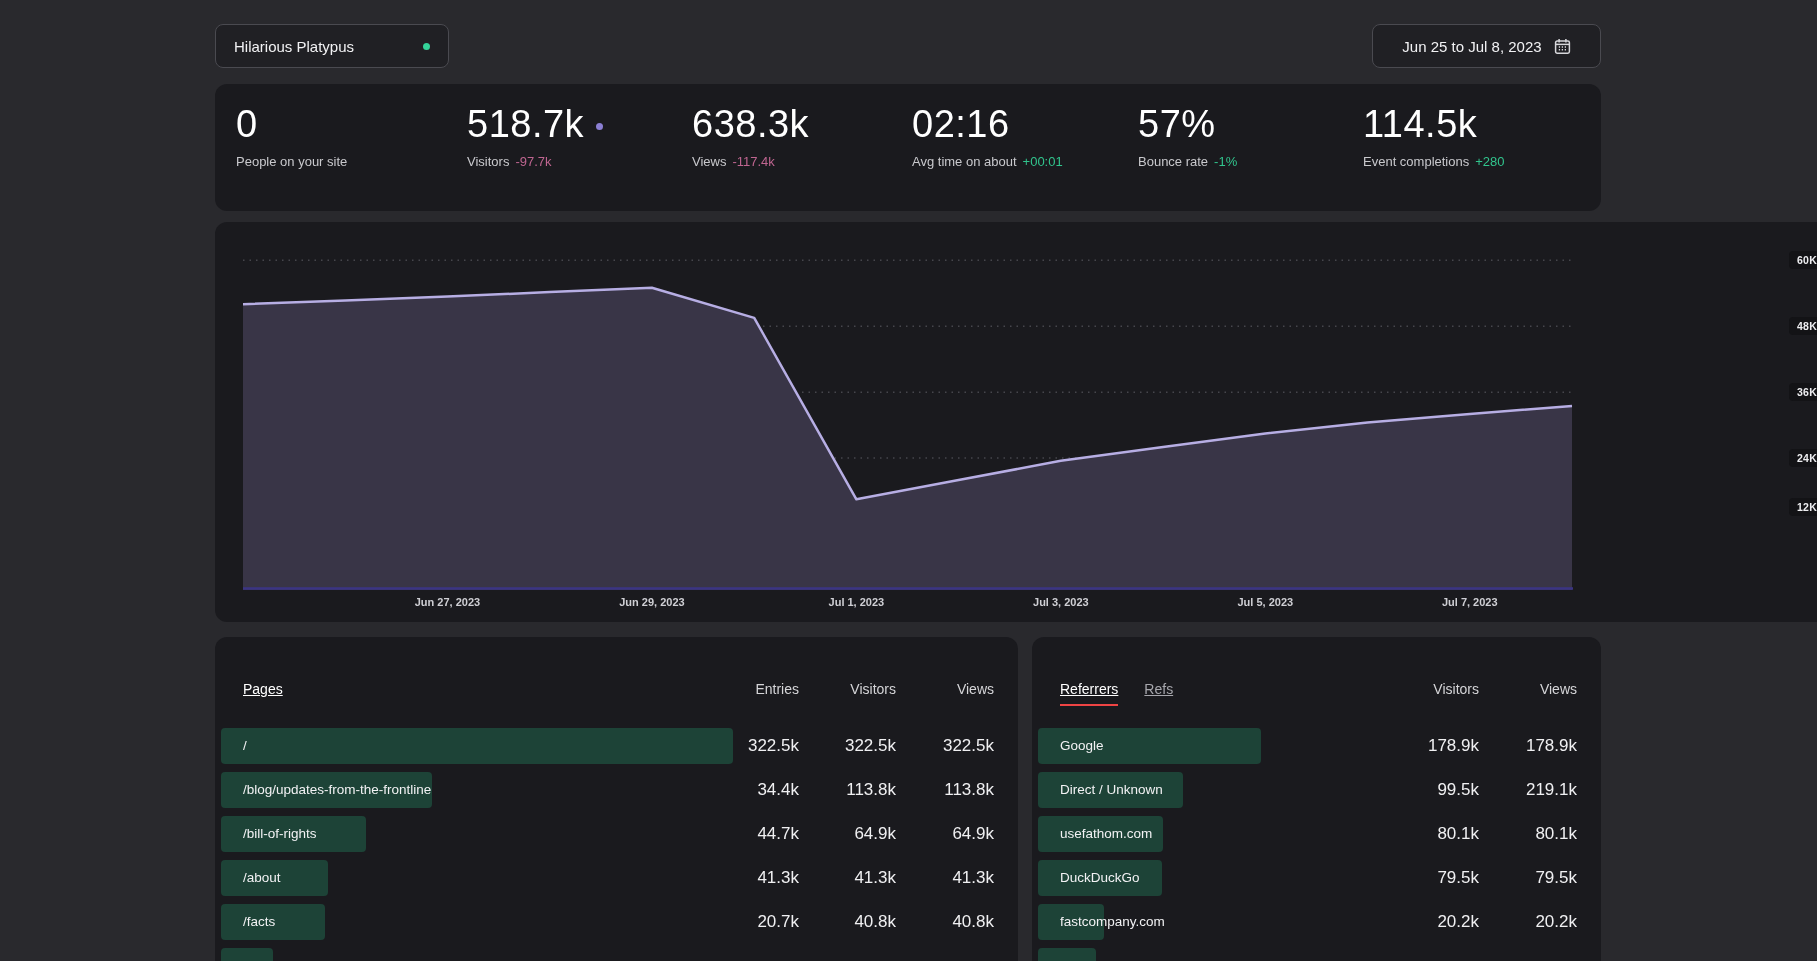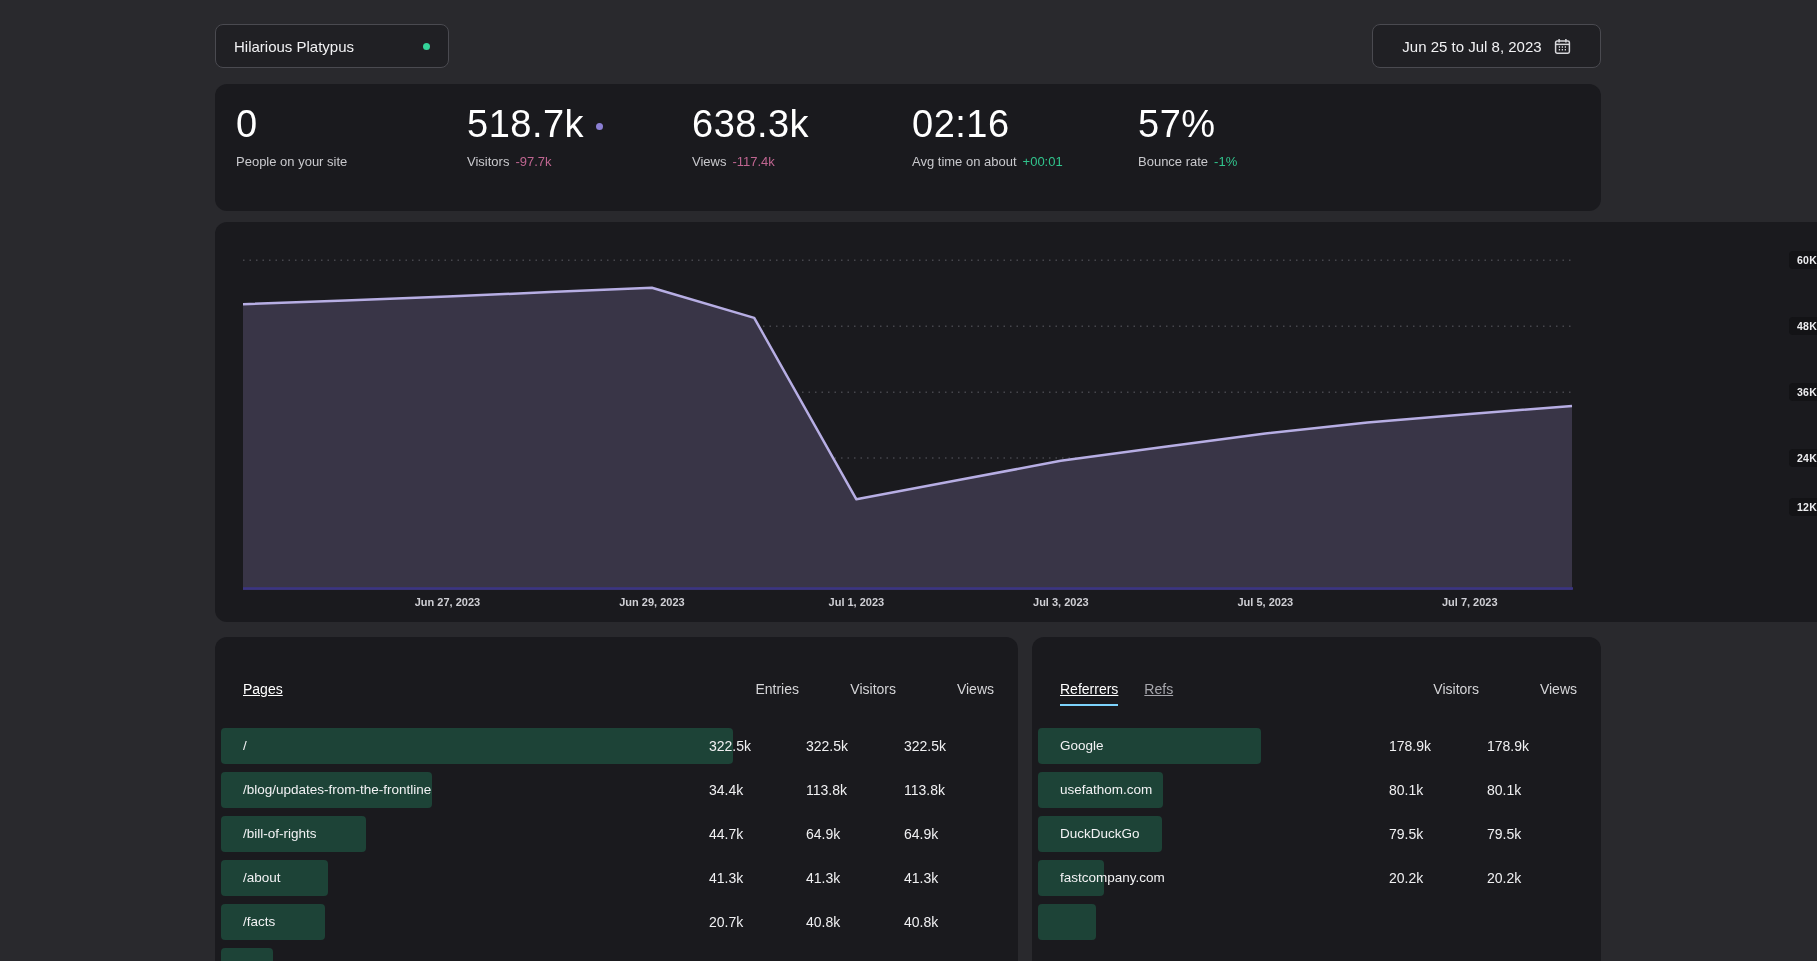--- a/index.html
+++ b/index.html
@@ -45,28 +45,28 @@
   }
   .xtick {
     position:absolute; top:374px; transform:translateX(-50%);
     font-size:11px; font-weight:bold; color:#cfcfd4; white-space:nowrap;
   }
 
   .tbl-head { position:absolute; top:0; left:6px; right:24px; height:91px; }
   .tbl-title-wrap { position:absolute; left:22px; top:44px; display:flex; gap:26px; }
   .tbl-title { font-size:14px; color:#ffffff; padding-bottom:7px; cursor:default;text-decoration:underline; }
   .tbl-title.tab { cursor:pointer; }
-  .tbl-title.active { border-bottom:2px solid #7dd3fc; }
+  .tbl-title.active { border-bottom:2px solid #ef4444; }
   .tbl-title.inactive { color:#a7a7ad; }
   .col-label { position:absolute; top:44px; font-size:14px; color:#d5d5d8; text-align:right; width:90px; }
   .rows { position:absolute; top:91px; left:6px; right:24px; }
   .row { position:relative; height:36px; margin-bottom:8px; }
   .bar { position:absolute; left:0; top:0; height:36px; background:#1d4337; border-radius:4px; }
   .row-label { position:absolute; left:22px; top:0; line-height:36px; font-size:13.5px; color:#f2f2f4; white-space:nowrap; }
-  .num { position:absolute; top:0; line-height:36px; font-size:14px; color:#f0f0f2; width:90px; }
+  .num { position:absolute; top:0; line-height:36px; font-size:17px; color:#f0f0f2; width:90px; text-align:right; }
 </style>
 </head>
 <body>
 
 <div class="pill-btn" id="site-btn">
   <span>Hilarious Platypus</span>
   <span class="live-dot"></span>
 </div>
 
 <div class="pill-btn" id="date-btn">
@@ -94,20 +94,24 @@
       <div class="stat-value">638.3k</div>
       <div class="stat-label"><span>Views</span><span class="chg negative">-117.4k</span></div>
     </div>
     <div class="stat" style="left: 697px;">
       <div class="stat-value">02:16</div>
       <div class="stat-label"><span>Avg time on about</span><span class="chg positive">+00:01</span></div>
     </div>
     <div class="stat" style="left: 923px;">
       <div class="stat-value">57%</div>
       <div class="stat-label"><span>Bounce rate</span><span class="chg positive">-1%</span></div>
+    </div>
+    <div class="stat" style="left: 1148px;">
+      <div class="stat-value">114.5k</div>
+      <div class="stat-label"><span>Event completions</span><span class="chg positive">+280</span></div>
     </div>
   </div>
 
 <div class="panel" id="chart-panel">
     <svg width="1330" height="360" viewBox="0 0 1330 360" id="chart-svg">
       <line x1="0" x2="1330" y1="30.2290076335878" y2="30.2290076335878" stroke="#6a6a72" stroke-width="1.5" stroke-dasharray="1.5 5" opacity="0.55"></line>
       <line x1="0" x2="1330" y1="96.18320610687022" y2="96.18320610687022" stroke="#6a6a72" stroke-width="1.5" stroke-dasharray="1.5 5" opacity="0.55"></line>
       <line x1="0" x2="1330" y1="162.13740458015266" y2="162.13740458015266" stroke="#6a6a72" stroke-width="1.5" stroke-dasharray="1.5 5" opacity="0.55"></line>
       <line x1="0" x2="1330" y1="228.0916030534351" y2="228.0916030534351" stroke="#6a6a72" stroke-width="1.5" stroke-dasharray="1.5 5" opacity="0.55"></line>
       <line x1="0" x2="1330" y1="294.0458015267176" y2="294.0458015267176" stroke="#6a6a72" stroke-width="1.5" stroke-dasharray="1.5 5" opacity="0.55"></line>
@@ -189,20 +193,26 @@
       <div class="col-label" style="right: 0px;">Views</div>
     </div>
     <div class="rows">
       <div class="row">
         <div class="bar" style="width: 41.4%;"></div>
         <div class="row-label">Google</div>
         <div class="num" style="right: 98px;">178.9k</div>
         <div class="num" style="right: 0px;">178.9k</div>
       </div>
       <div class="row">
+        <div class="bar" style="width: 26.9%;"></div>
+        <div class="row-label">Direct / Unknown</div>
+        <div class="num" style="right: 98px;">99.5k</div>
+        <div class="num" style="right: 0px;">219.1k</div>
+      </div>
+      <div class="row">
         <div class="bar" style="width: 23.2%;"></div>
         <div class="row-label">usefathom.com</div>
         <div class="num" style="right: 98px;">80.1k</div>
         <div class="num" style="right: 0px;">80.1k</div>
       </div>
       <div class="row">
         <div class="bar" style="width: 23%;"></div>
         <div class="row-label">DuckDuckGo</div>
         <div class="num" style="right: 98px;">79.5k</div>
         <div class="num" style="right: 0px;">79.5k</div>

